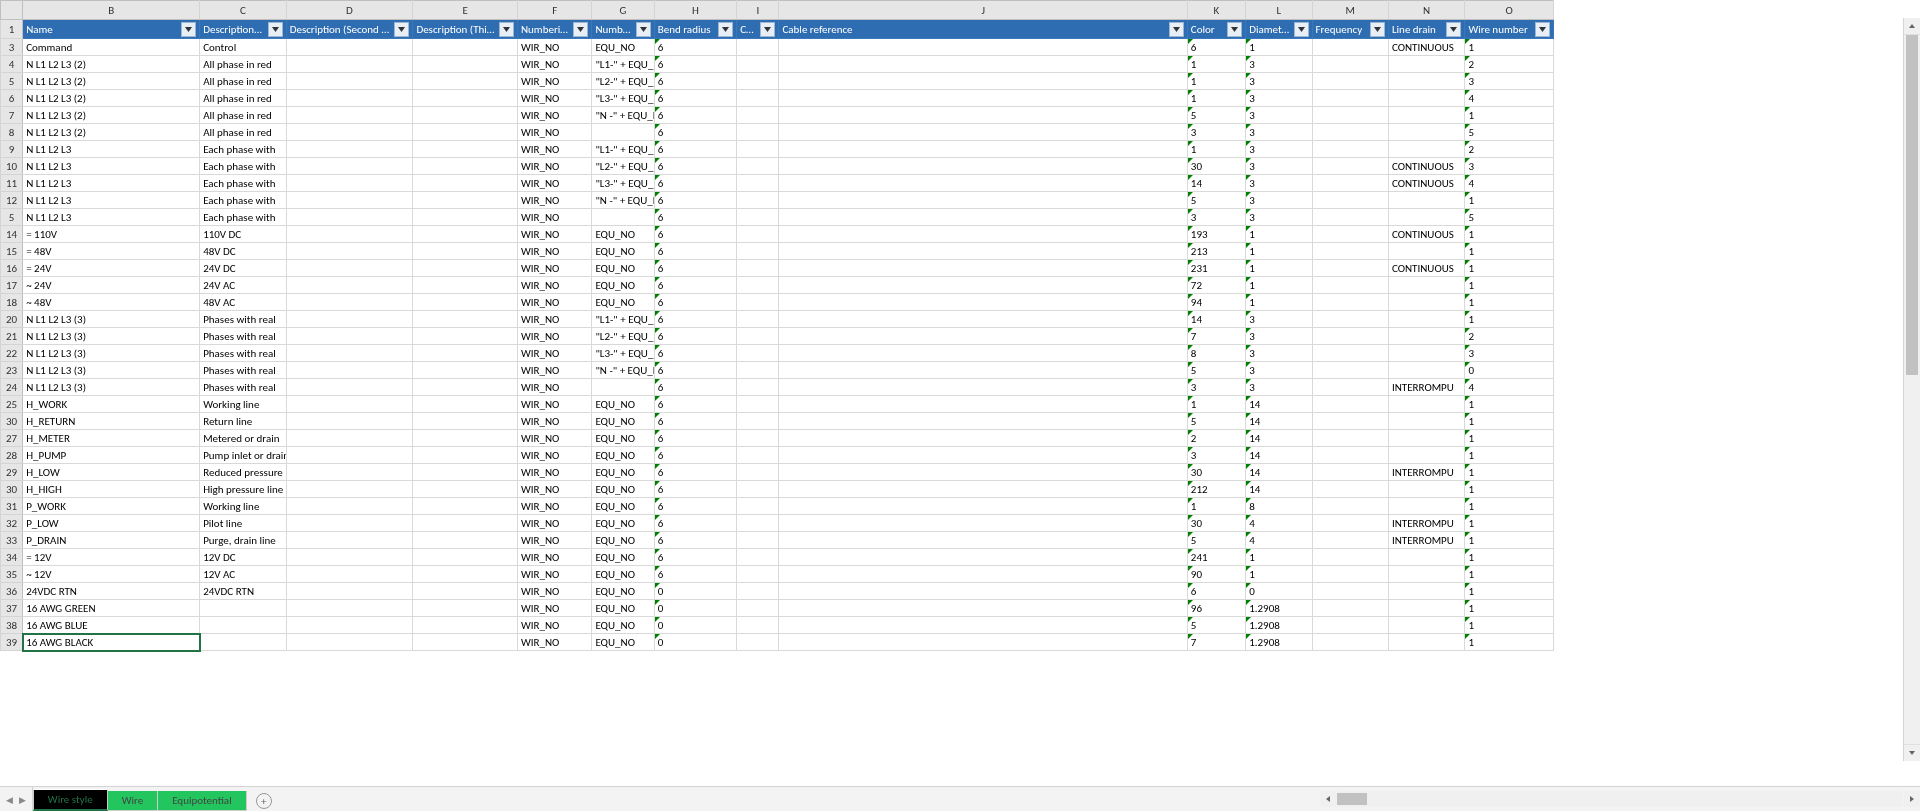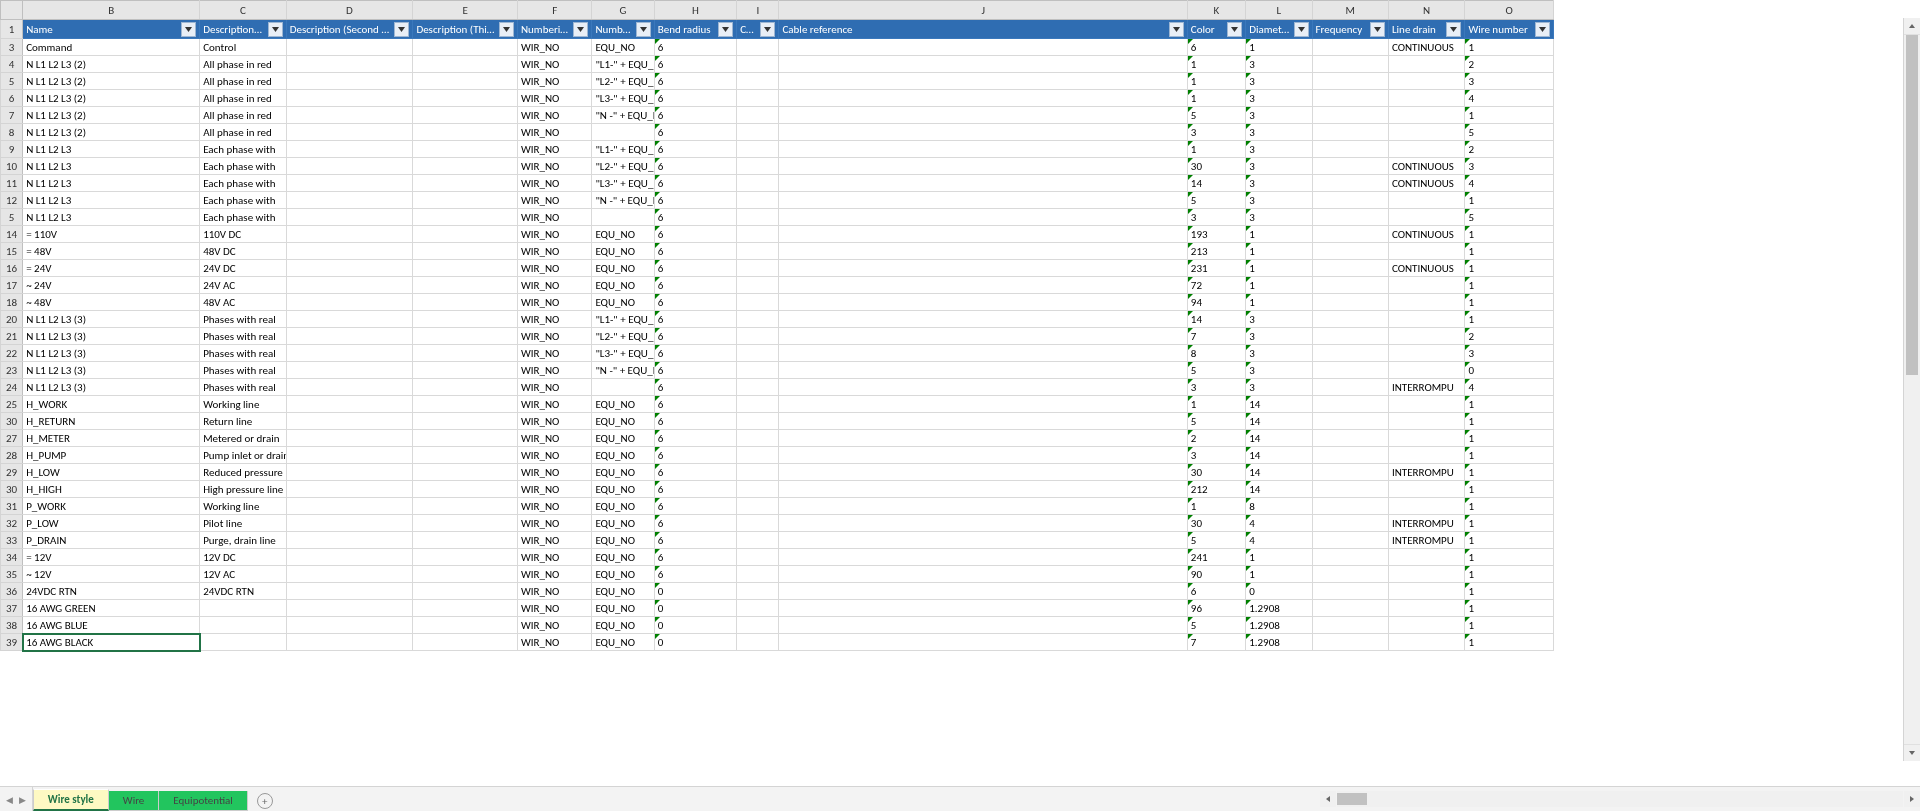--- a/index.html
+++ b/index.html
@@ -208,23 +208,23 @@
   .tab {
     padding: 3px 14px 3px 14px;
     border: 1px solid #ccc;
     border-top: none;
     background: #22c55e;
     color: #444;
     margin-right: -1px;
     position: relative;
   }
   .tab.active {
-    background: #fef9c3;
+    background: #000000;
     color: #217346;
-    font-weight: bold;
+    font-weight: normal;
     border-bottom: 2px solid #217346;
     border-top: 1px solid #fff;
     z-index: 1;
   }
   .tab.add {
     background: transparent;
     border: none;
     color: #666;
     padding: 2px 10px;
   }

